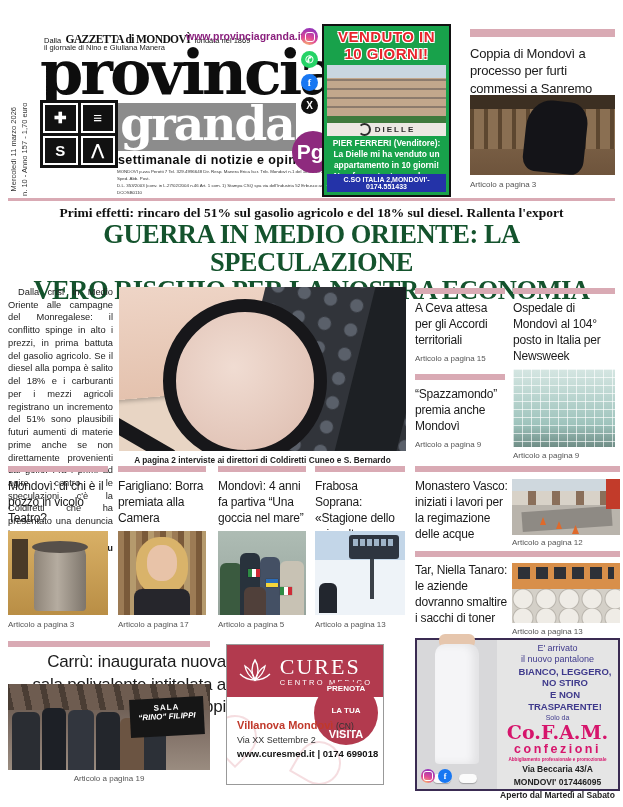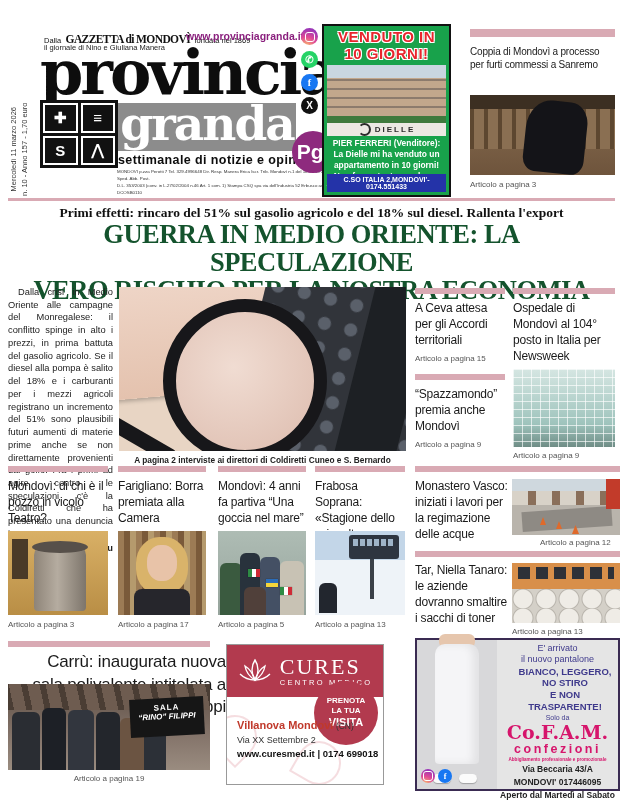--- a/index.html
+++ b/index.html
@@ -61,21 +61,21 @@
   .leadbody p{margin:0;text-indent:10px;}
   .byline{text-align:right;font-weight:bold;margin-top:1px;}
   .main-caption{position:absolute;left:119px;top:455px;width:287px;text-align:center;font-weight:bold;font-size:8.3px;color:#222;}
 
   
   .cures{position:absolute;left:226px;top:644px;width:158px;height:141px;background:#fff;border:1px solid #999;box-sizing:border-box;overflow:hidden;}
   .cures .hd{height:52px;background:#b23a4e;display:flex;align-items:center;justify-content:center;gap:8px;}
   .cures .hd .txt{color:#fff;text-align:left;}
   .cures .hd .brand{font-family:"Liberation Serif",serif;font-size:22px;letter-spacing:2px;line-height:1;}
   .cures .hd .sub{font-size:7.5px;letter-spacing:2.2px;}
-  .cures .badge{position:absolute;right:5px;top:36px;width:64px;height:64px;border-radius:50%;background:#b23a4e;color:#fff;display:flex;flex-direction:column;align-items:center;justify-content:center;line-height:1.25;}
+  .cures .badge{position:absolute;right:5px;top:36px;width:64px;height:64px;border-radius:50%;background:#b23a4e;color:#fff;display:flex;flex-direction:column;align-items:center;justify-content:center;line-height:1.25;gap:12px;}
   .cures .badge .b1{font-size:8px;font-weight:bold;}
   .cures .badge .b3{font-size:11px;font-weight:bold;}
   .cures .addr{position:absolute;left:10px;top:72px;font-size:9px;color:#333;line-height:1.5;}
   .cures .city{color:#c0392b;font-weight:bold;font-size:11px;}
   .cures .cn{color:#333;font-weight:normal;font-size:8.5px;}
   .cures .contact{font-weight:bold;color:#111;font-size:9.5px;}
   .cures .lotus{position:absolute;border:2px solid rgba(214,120,130,0.25);border-radius:50% 50% 0 50%;width:40px;height:40px;transform:rotate(45deg);}
 
   
   .cofam{position:absolute;left:415px;top:638px;width:205px;height:153px;border:2px solid #3a2b52;box-sizing:border-box;background:#e5e5e5;display:flex;}
@@ -155,21 +155,21 @@
     <span class="bname">DIELLE</span>
   </div>
   <div class="q">
     <div>PIER FERRERI (Venditore):</div>
     <div>La Dielle mi ha venduto un appartamento in 10 giorni! Non fanno tante parole ma fatti... Veramente i numeri 1 !!!</div>
   </div>
   <div class="bar">C.SO ITALIA 2,MONDOVI'- 0174.551433</div>
 </div>
 
 <div class="pinkbar" style="left:470px;top:29px;width:145px;height:8px;"></div>
-<div class="teaser-title" style="left:470px;top:45px;width:145px;font-size:10px;">Coppia di Mondovì a processo per furti commessi a Sanremo</div>
+<div class="teaser-title" style="left:470px;top:45px;width:145px;font-size:13px;">Coppia di Mondovì a processo per furti commessi a Sanremo</div>
 <div class="photo" style="left:470px;top:95px;width:145px;height:80px;background:linear-gradient(#8a6f52,#6e543c);">
   <div class="abs" style="left:0;top:0;width:100%;height:14px;background:#3c2f22;"></div>
   <div class="abs" style="left:0;top:14px;width:100%;height:40px;background:repeating-linear-gradient(90deg,#5d4730 0 4px,#8a6f52 4px 14px);"></div>
   <div class="abs" style="left:38%;top:6px;width:42%;height:90%;background:#141418;border-radius:40% 30% 20% 20%;transform:rotate(6deg);"></div>
 </div>
 <div class="pageref" style="left:470px;top:180px;">Articolo a pagina 3</div>
 
 <div class="pinkbar" style="left:8px;top:198px;width:607px;height:3px;"></div>
 <div class="kicker">Primi effetti: rincaro del 51% sul gasolio agricolo e del 18% sul diesel. Rallenta l'export</div>
 <div class="headline">
@@ -250,21 +250,21 @@
 <div class="pinkbar" style="left:415px;top:466px;width:205px;"></div>
 <div class="teaser-title" style="left:415px;top:479px;width:94px;">Monastero Vasco: iniziati i lavori per la regimazione delle acque</div>
 <div class="photo" style="left:512px;top:479px;width:108px;height:56px;background:linear-gradient(#cfd8de 0 28%,#b9b4ac 28%);">
   <div class="abs" style="left:0;top:12px;width:100%;height:14px;background:repeating-linear-gradient(90deg,#d8d2c8 0 16px,#8a6f5a 16px 24px);"></div>
   <div class="abs" style="left:10px;top:30px;width:90px;height:20px;background:#8e8a84;transform:rotate(-4deg);"></div>
   <div class="abs" style="left:28px;top:38px;width:6px;height:8px;background:#e06a2b;clip-path:polygon(50% 0,0 100%,100% 100%);"></div>
   <div class="abs" style="left:44px;top:42px;width:6px;height:8px;background:#e06a2b;clip-path:polygon(50% 0,0 100%,100% 100%);"></div>
   <div class="abs" style="left:60px;top:46px;width:7px;height:9px;background:#e06a2b;clip-path:polygon(50% 0,0 100%,100% 100%);"></div>
   <div class="abs" style="right:0;top:0;width:14px;height:30px;background:#c23b2a;"></div>
 </div>
-<div class="pageref" style="left:512px;top:538px;margin-left:28px;">Articolo a pagina 12</div>
+<div class="pageref" style="left:512px;top:538px;">Articolo a pagina 12</div>
 
 <div class="pinkbar" style="left:415px;top:551px;width:205px;"></div>
 <div class="teaser-title" style="left:415px;top:563px;width:94px;">Tar, Niella Tanaro: le aziende dovranno smaltire i sacchi di toner</div>
 <div class="photo" style="left:512px;top:563px;width:108px;height:60px;background:linear-gradient(#d88f4a 0 45%,#c9c5be 45%);">
   <div class="abs" style="left:6px;top:4px;width:96px;height:12px;background:repeating-linear-gradient(90deg,#2e3138 0 12px,#d88f4a 12px 18px);"></div>
   <div class="abs" style="left:0;top:26px;width:100%;height:34px;background-image:radial-gradient(circle at 11px 10px,#efece6 9px,#b8b4ac 10px,transparent 11px);background-size:23px 19px;background-color:#d4d0c8;"></div>
 </div>
 <div class="pageref" style="left:512px;top:627px;">Articolo a pagina 13</div>
 
 <div class="pinkbar" style="left:8px;top:641px;width:202px;"></div>

